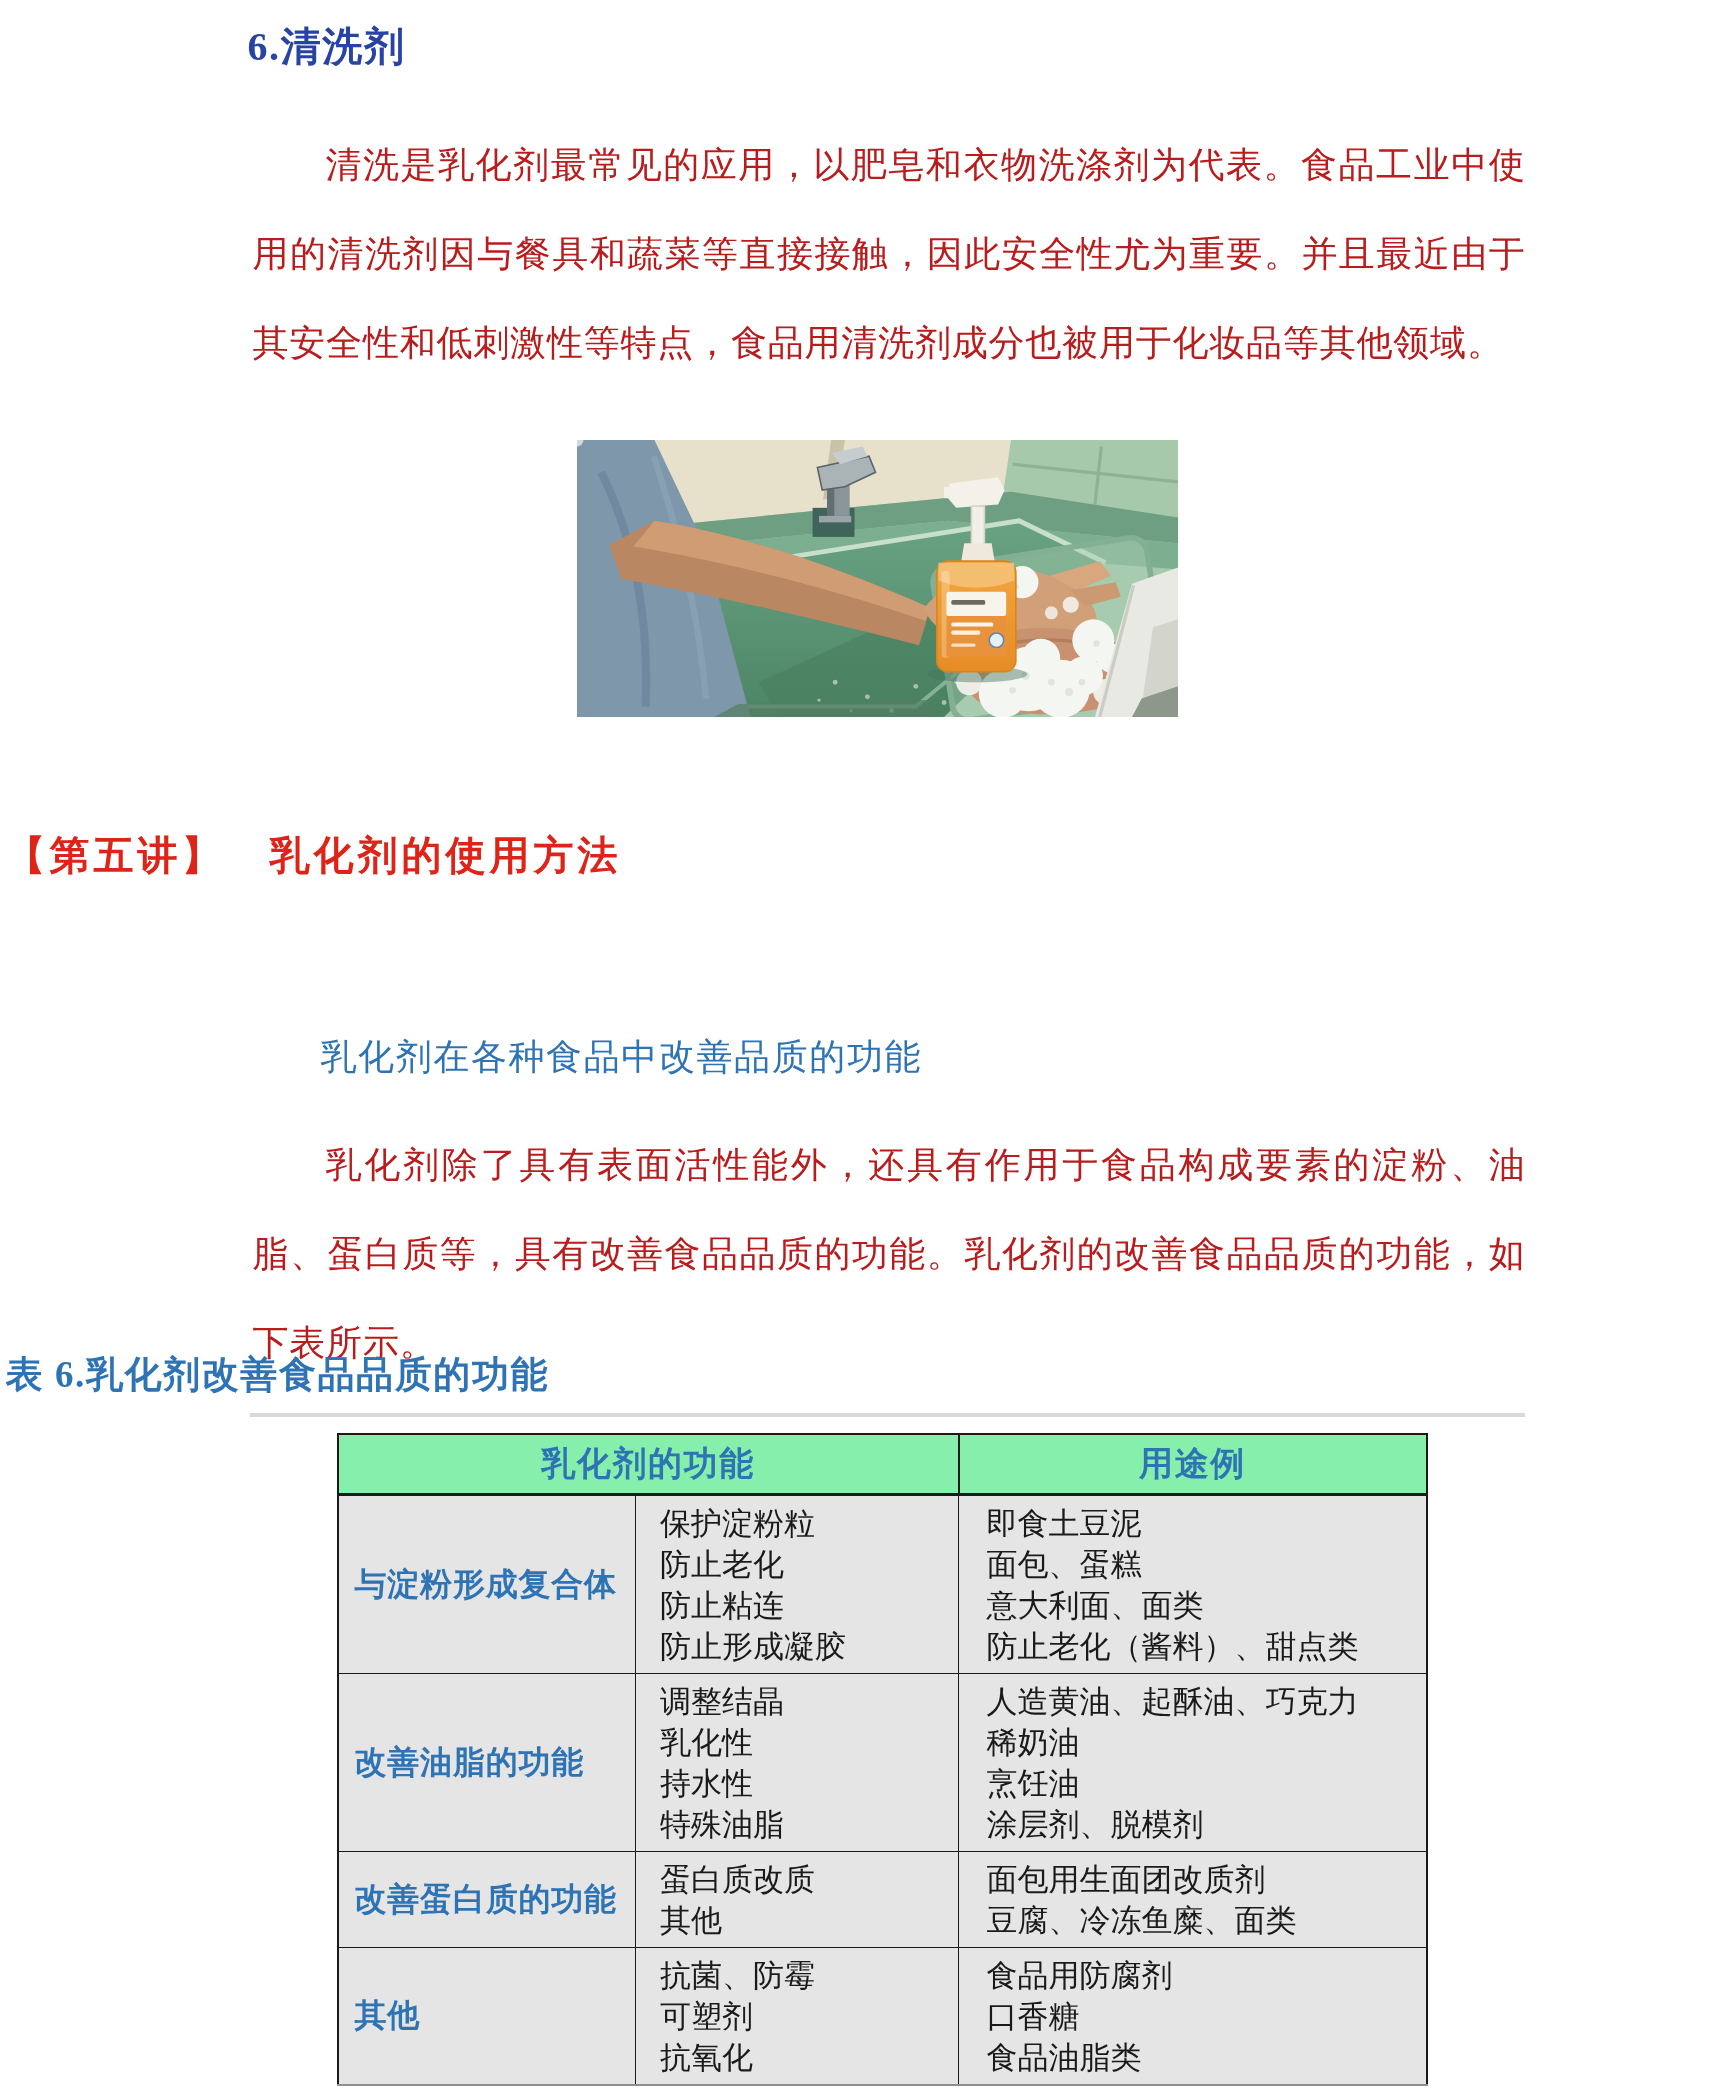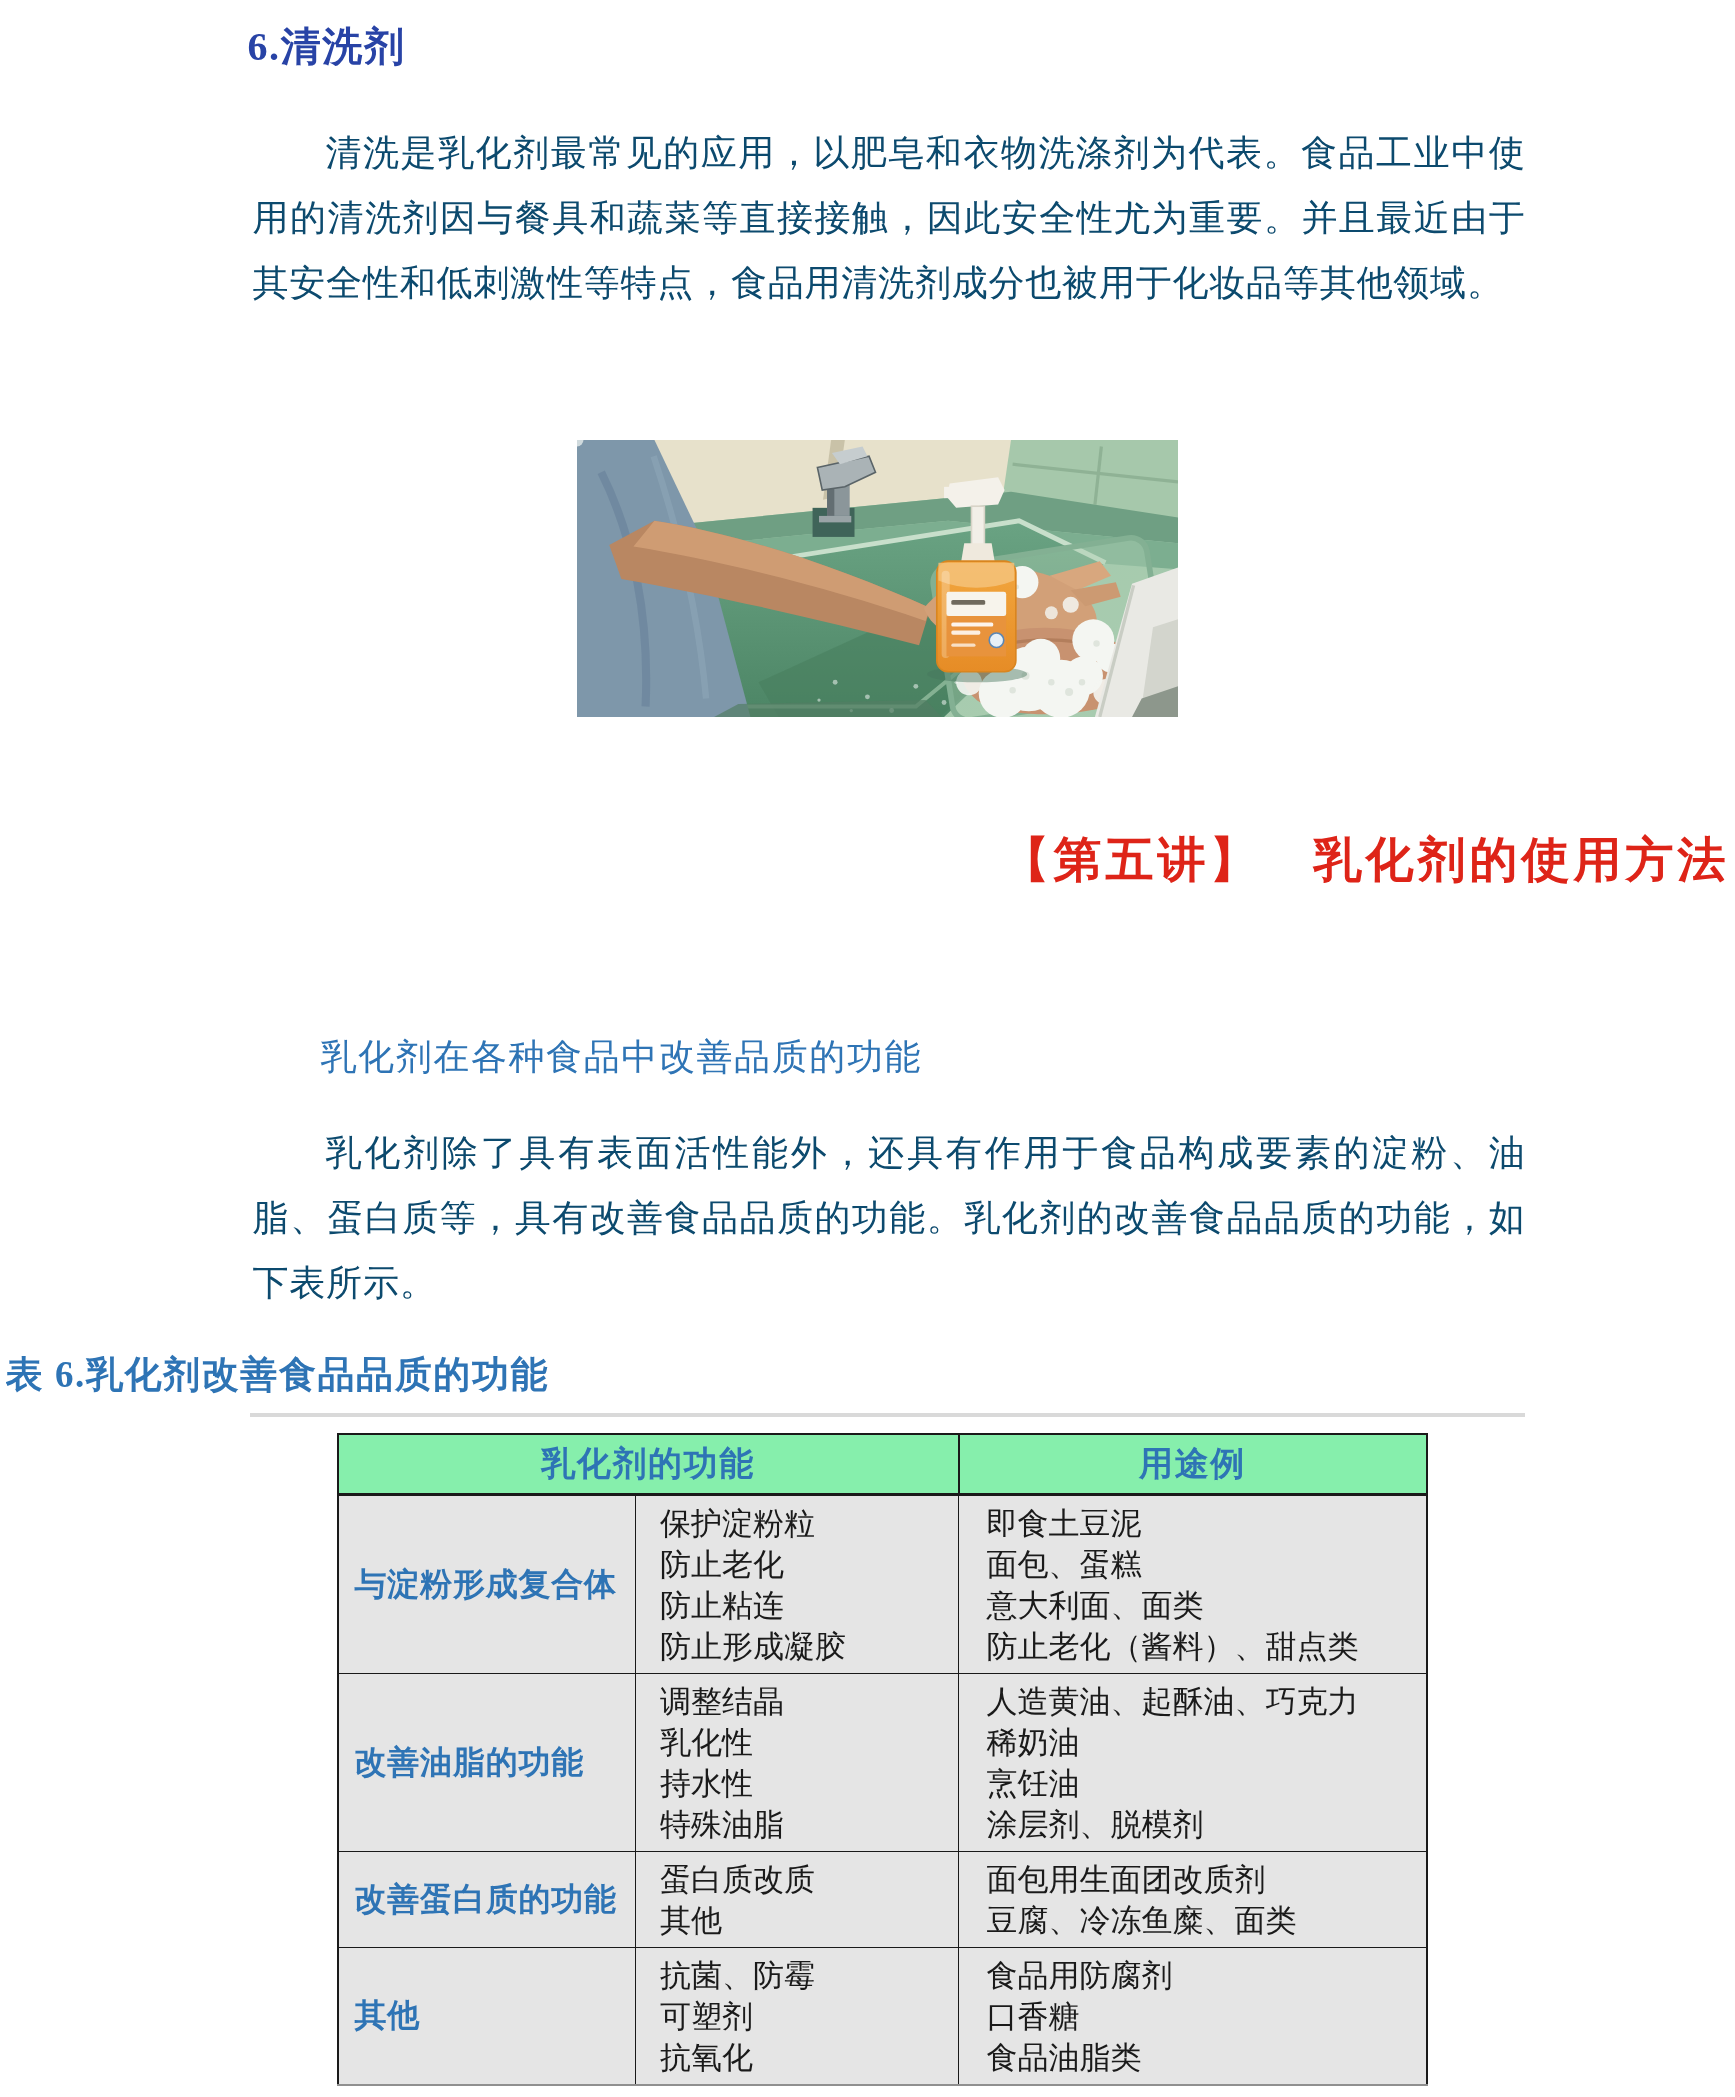--- a/index.html
+++ b/index.html
@@ -26,41 +26,41 @@
     font-size:40px;
     font-weight:bold;
     letter-spacing:1.6px;
     color:var(--heading-blue);
   }
   .para{
     position:absolute;
     left:247px;
     width:1273px;
     font-size:36px;
-    line-height:65px;
+    line-height:89px;
     letter-spacing:0.8px;
     text-align:justify;
     text-align-last:left;
     text-indent:73px;
-    color:#0c4a6e;
+    color:#b91c1c;
   }
   .para1{top:121px;}
   .para2{top:1121px;}
   .photo{
     position:absolute;
     left:571px; top:440px;
     width:601px; height:277px;
   }
   .photo svg{display:block;width:100%;height:100%;}
   .section-title{
     position:absolute;
     left:0; top:828px;
     width:100%;
-    text-align:right;
-    font-size:48px;
+    text-align:left;
+    font-size:40px;
     font-weight:bold;
     letter-spacing:4px;
     color:var(--title-red);
   }
   .subheading{
     position:absolute;
     left:315px; top:1033px;
     font-size:36px;
     font-weight:normal;
     letter-spacing:1.6px;

